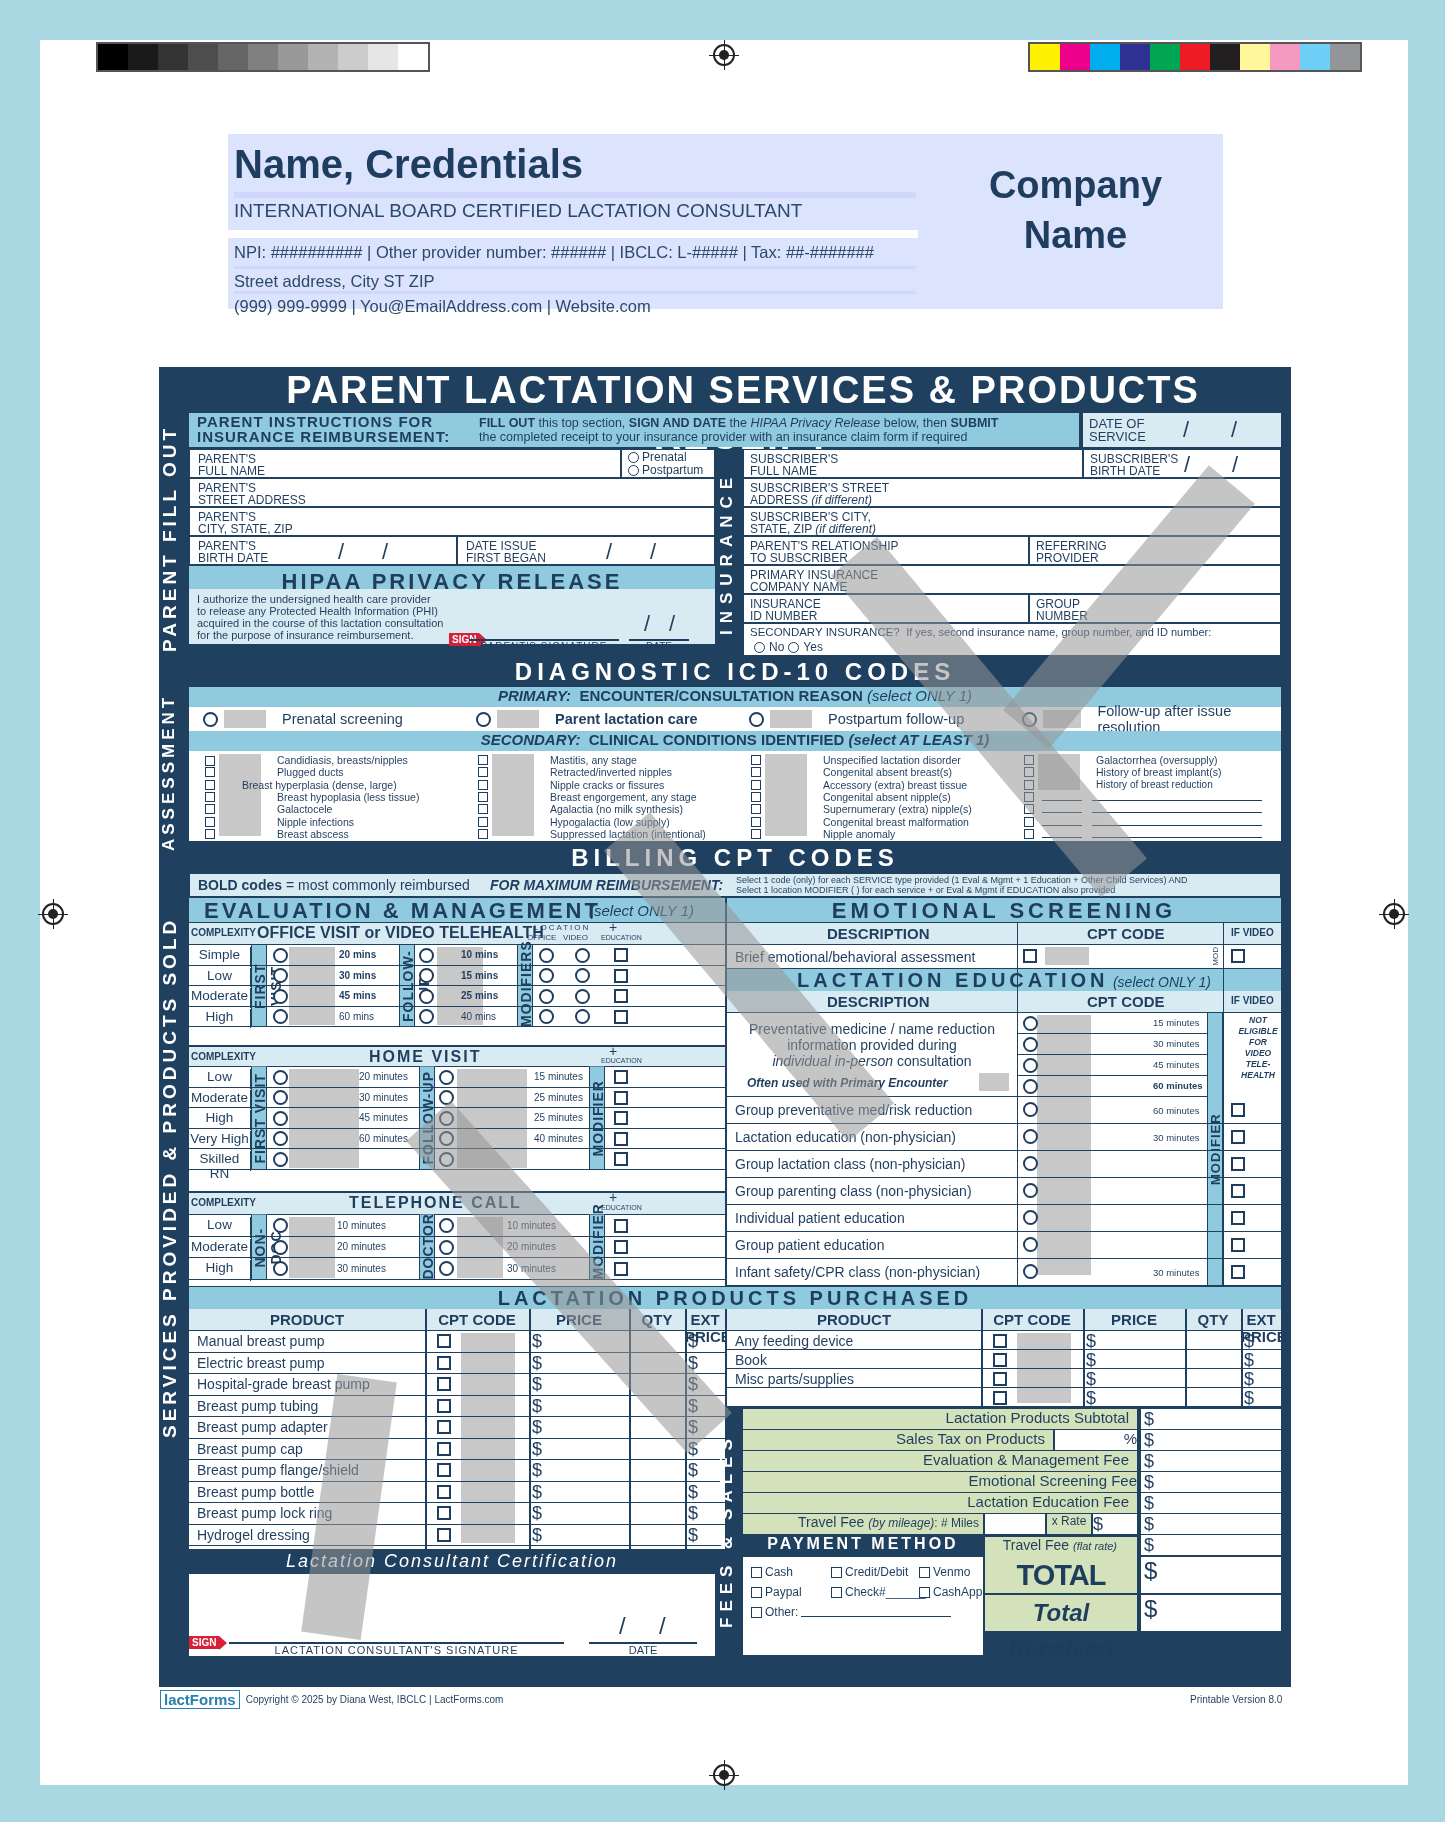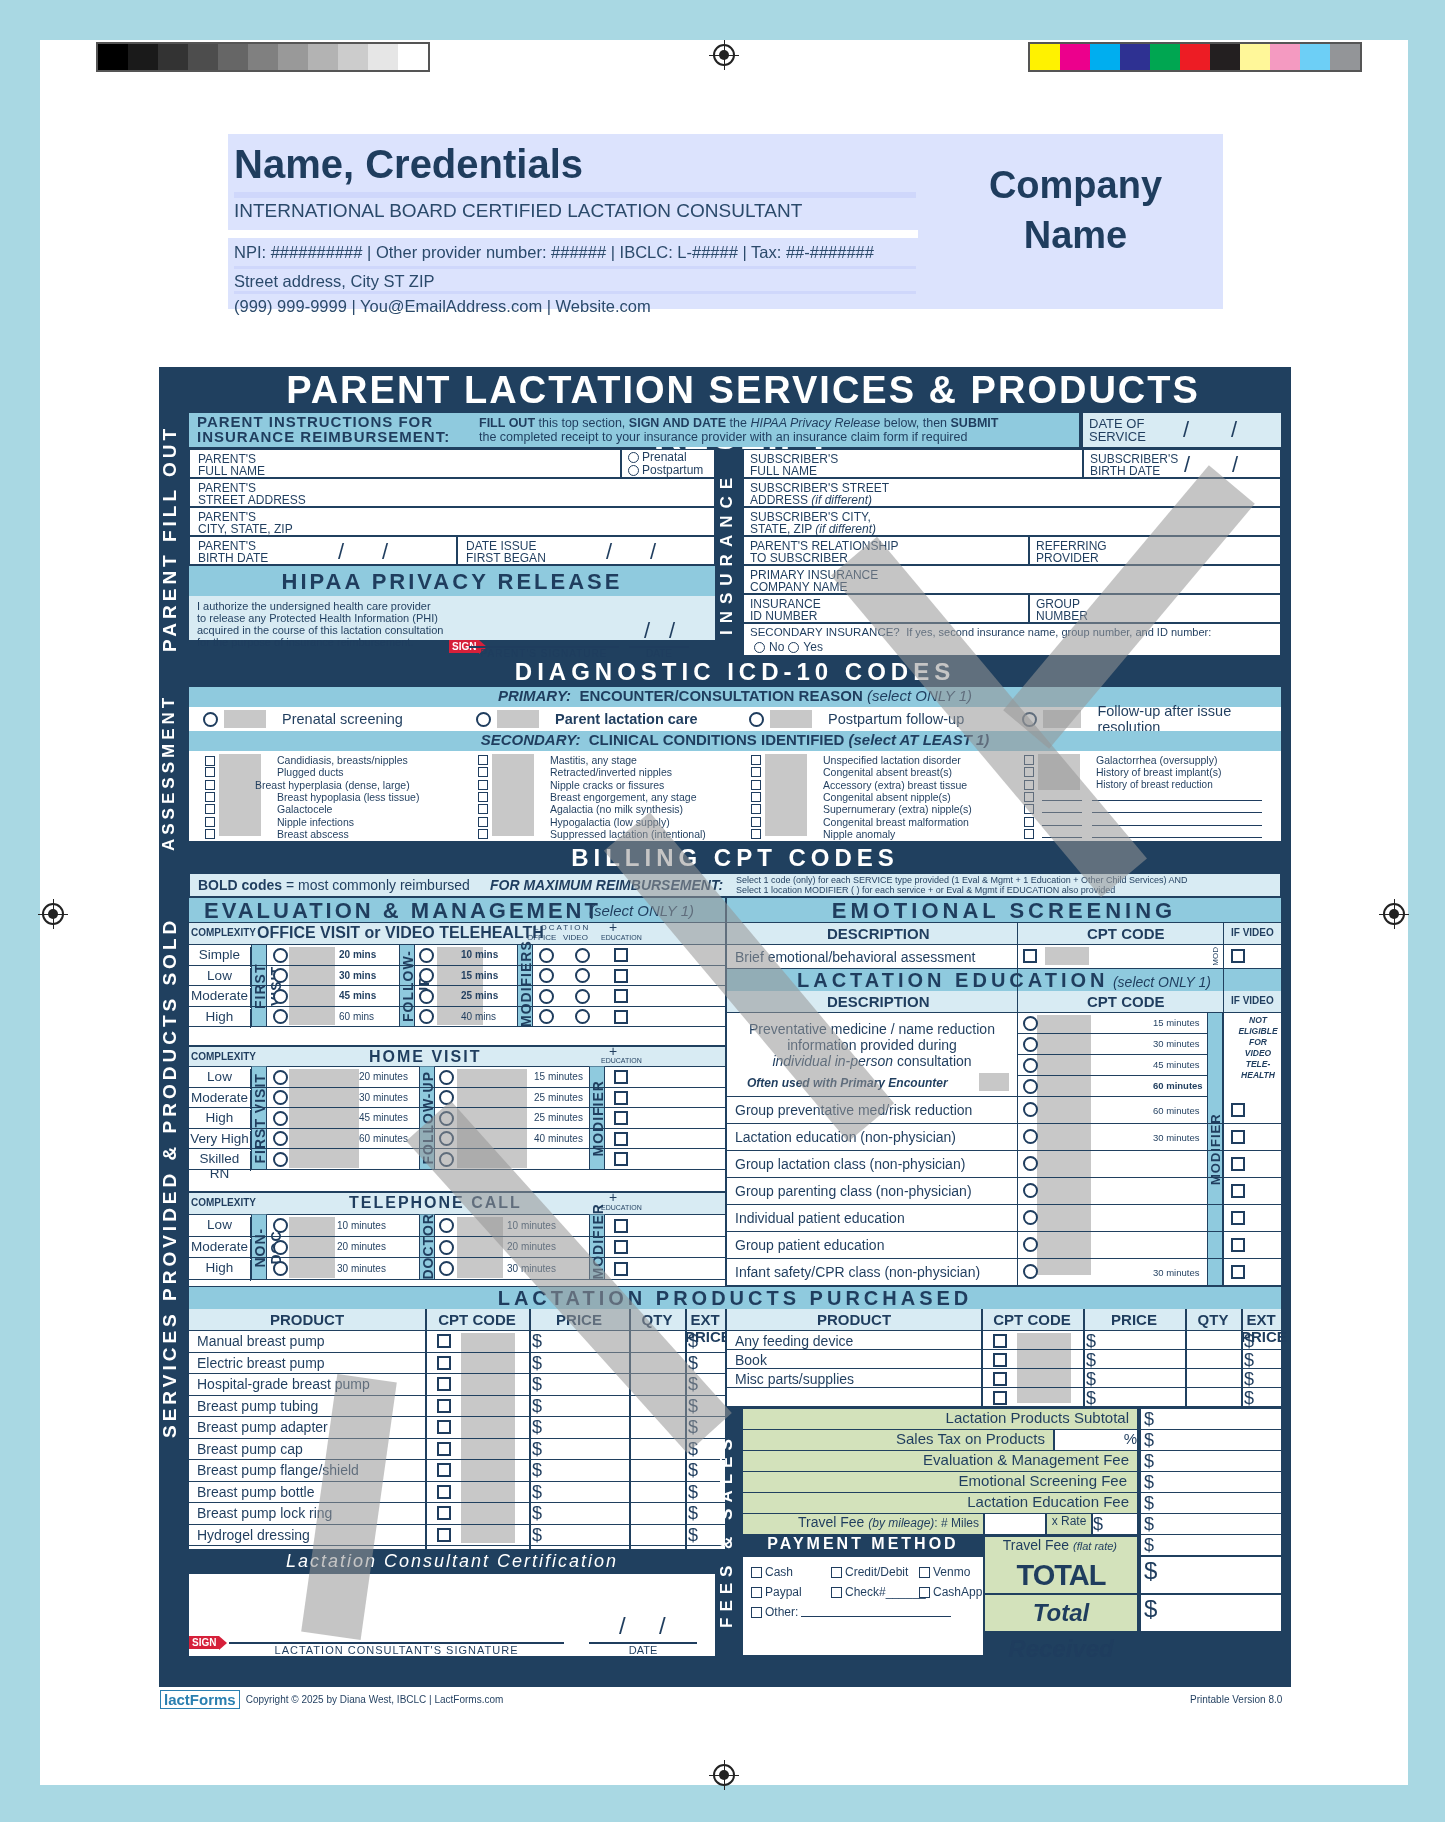--- a/index.html
+++ b/index.html
@@ -159,21 +159,21 @@
         <div>DATE ISSUE</div>
         <div>FIRST BEGAN</div>
       </div>
       <span class="abs" style="left:148px;top:2px;font-size:22px">/</span>
       <span class="abs" style="left:192px;top:2px;font-size:22px">/</span>
     </div>
 
   <div class="abs lb" style="left:30px;top:199px;width:526px;height:30px">
       <div class="sec-h" style="left:0;width:100%;top:3px;font-size:22px">HIPAA PRIVACY RELEASE</div>
     </div>
-  <div class="abs vlb" style="left:30px;top:229px;width:526px;height:44px">
+  <div class="abs vlb" style="left:30px;top:222px;width:526px;height:55px">
     <div class="abs" style="left:8px;top:4px;font-size:11px;line-height:12px">
       <div>I authorize the undersigned health care provider</div>
         <div>to release any Protected Health Information (PHI)</div>
         <div>acquired in the course of this lactation consultation</div>
         <div>for the purpose of insurance reimbursement.</div>
     </div>
     <span class="sign abs" style="left:260px;top:40px">SIGN</span>
     <div class="abs" style="left:280px;top:50px;width:150px;border-top:2px solid #1f3d5e;font-size:10px;text-align:center;letter-spacing:1px">PARENT'S SIGNATURE</div>
     <div class="abs" style="left:440px;top:50px;width:60px;border-top:2px solid #1f3d5e;font-size:10px;text-align:center">DATE</div>
     <span class="abs" style="left:455px;top:22px;font-size:22px">/</span><span class="abs" style="left:480px;top:22px;font-size:22px">/</span>
@@ -276,21 +276,21 @@
       <div style="position:absolute;left:16px;top:3px;height:12px;display:flex;align-items:flex-end;font-size:10.5px">
         <span class="chk" style="width:10px;height:10px;border-width:1.5px"></span>
         <span style="margin-left:62px">Candidiasis, breasts/nipples</span>
       </div>
       <div style="position:absolute;left:16px;top:15.3px;height:12px;display:flex;align-items:center;font-size:10.5px">
         <span class="chk" style="width:10px;height:10px;border-width:1.5px"></span>
         <span style="margin-left:62px">Plugged ducts</span>
       </div>
       <div style="position:absolute;left:16px;top:27.6px;height:12px;display:flex;align-items:center;font-size:10.5px">
         <span class="chk" style="width:10px;height:10px;border-width:1.5px"></span>
-        <span style="margin-left:40px">Breast hyperplasia (dense, large)</span>
+        <span style="margin-left:27px">Breast hyperplasia (dense, large)</span>
       </div>
       <div style="position:absolute;left:16px;top:39.900000000000006px;height:12px;display:flex;align-items:center;font-size:10.5px">
         <span class="chk" style="width:10px;height:10px;border-width:1.5px"></span>
         <span style="margin-left:62px">Breast hypoplasia (less tissue)</span>
       </div>
       <div style="position:absolute;left:16px;top:52.2px;height:12px;display:flex;align-items:center;font-size:10.5px">
         <span class="chk" style="width:10px;height:10px;border-width:1.5px"></span>
         <span style="margin-left:62px">Galactocele</span>
       </div>
       <div style="position:absolute;left:16px;top:64.5px;height:12px;display:flex;align-items:center;font-size:10.5px">
@@ -799,21 +799,21 @@
       <div style="position:absolute;left:0;top:21px;width:100%;height:21px">
         <span class="abs green" style="left:0;top:0;width:310px;height:20px;text-align:right;padding-right:8px;font-size:15px">Sales Tax on Products</span>
         <span class="abs" style="left:312px;top:0;width:82px;height:20px;background:#fff;text-align:right;font-size:15px">%</span>
         <span class="abs" style="left:396px;top:0;width:142px;height:20px;background:#fff;border-left:2px solid #20405f"><span class="dollar" style="margin-left:3px">$</span></span>
       </div>
       <div style="position:absolute;left:0;top:42px;width:100%;height:21px">
         <span class="abs green" style="left:0;top:0;width:394px;height:20px;text-align:right;padding-right:8px;font-size:15px">Evaluation &amp; Management Fee</span>
         <span class="abs" style="left:396px;top:0;width:142px;height:20px;background:#fff;border-left:2px solid #20405f"><span class="dollar" style="margin-left:3px">$</span></span>
       </div>
       <div style="position:absolute;left:0;top:63px;width:100%;height:21px">
-        <span class="abs green" style="left:0;top:0;width:394px;height:20px;text-align:right;padding-right:10px;font-size:15px">Emotional Screening Fee</span>
+        <span class="abs green" style="left:0;top:0;width:394px;height:20px;text-align:right;padding-right:0;font-size:15px">Emotional Screening Fee</span>
         <span class="abs" style="left:396px;top:0;width:142px;height:20px;background:#fff;border-left:2px solid #20405f"><span class="dollar" style="margin-left:3px">$</span></span>
       </div>
       <div style="position:absolute;left:0;top:84px;width:100%;height:21px">
         <span class="abs green" style="left:0;top:0;width:394px;height:20px;text-align:right;padding-right:8px;font-size:15px">Lactation Education Fee</span>
         <span class="abs" style="left:396px;top:0;width:142px;height:20px;background:#fff;border-left:2px solid #20405f"><span class="dollar" style="margin-left:3px">$</span></span>
       </div>
       <div style="position:absolute;left:0;top:105px;width:100%;height:21px">
         <span class="abs green" style="left:0;top:0;width:240px;height:20px;text-align:right;padding-right:4px;font-size:14px"><span>Travel Fee</span> <i style="font-size:12px">(by mileage)</i><span style="font-size:12px">: # Miles</span></span>
         <span class="abs" style="left:242px;top:0;width:60px;height:20px;background:#fff"></span>
         <span class="abs green" style="left:304px;top:0;width:44px;height:20px;font-size:12px;text-align:center">x Rate</span>

